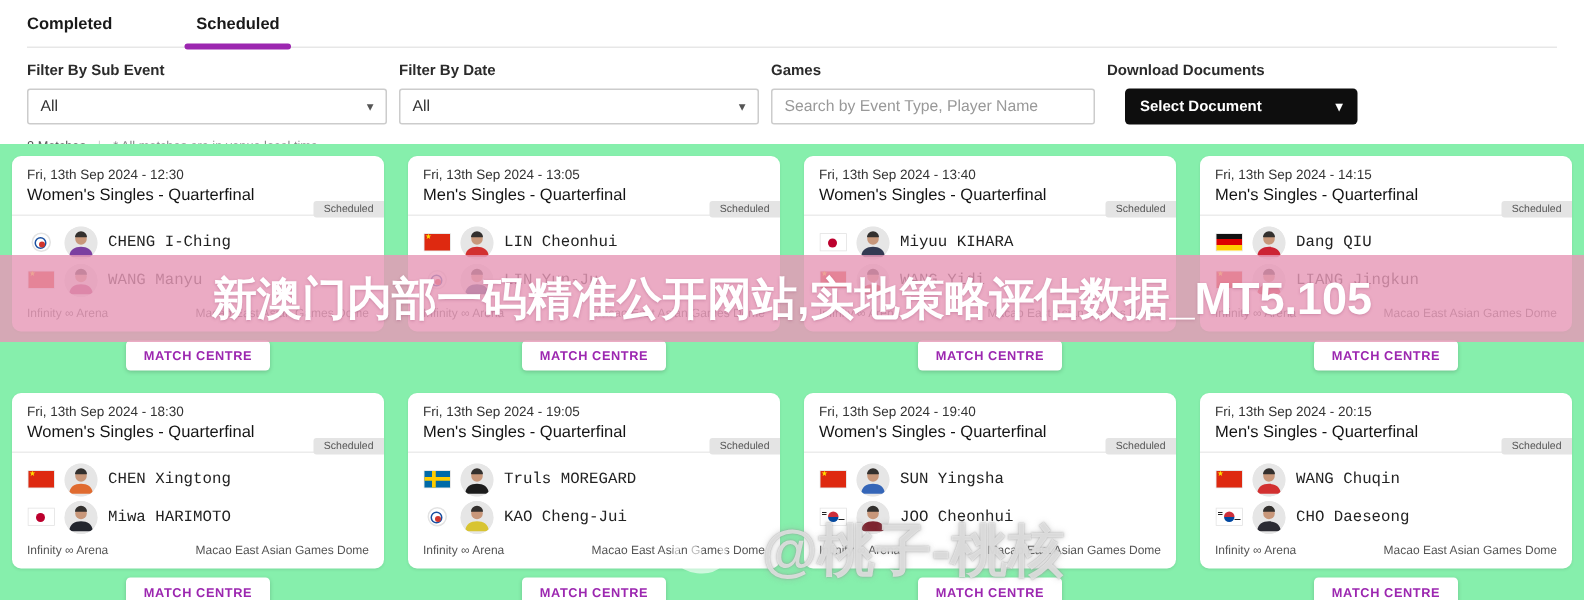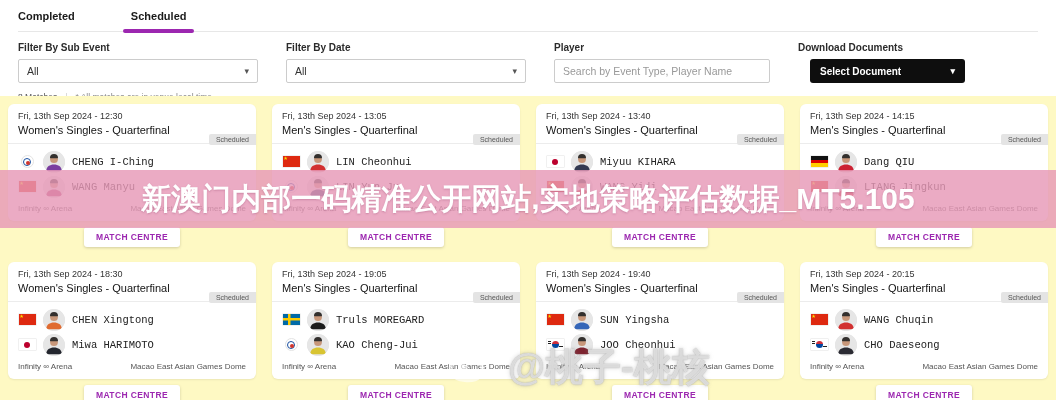--- a/index.html
+++ b/index.html
@@ -6,40 +6,40 @@
   html,body { width:1056px; height:400px; overflow:hidden; }
   body { font-family:"Liberation Sans","DejaVu Sans",sans-serif; background:#fff; position:relative; color:#222; }
 
   
   .topbar { padding:10px 18px 0; }
   .tabs { display:flex; gap:56px; border-bottom:1px solid #e7e7e7; }
   .tab { font-size:11px; font-weight:bold; color:#1a1a1a; padding-bottom:9px; position:relative; cursor:pointer; }
   .tab.active::after { content:""; position:absolute; left:-8px; right:-8px; bottom:-2px; height:4px; background:var(--accent); border-radius:2px; }
 
   
-  .filters { display:flex; gap:28px; padding:10px 18px 0; }
+  .filters { display:flex; gap:8px; padding:10px 18px 0; }
   .fgroup { display:flex; flex-direction:column; }
   .flabel { font-size:10px; font-weight:600; color:#2b2b2b; margin-bottom:6px; }
   .select, .search-box { width:240px; height:24px; border:1px solid #ccc; border-radius:2px; background:#fff;
         display:flex; align-items:center; justify-content:space-between; padding:0 8px; font-size:10.5px; color:#333; cursor:pointer; }
   .search-box { width:216px; }
   .search-box input { border:none; outline:none; width:100%; font-size:10.5px; font-family:inherit; color:#333; background:transparent; }
   .search-box input::placeholder { color:#999; }
   .chev { font-size:9px; color:#555; }
   .dl-btn { width:155px; height:24px; background:#0e0e0e; color:#fff; border:none; border-radius:3px;
         display:flex; align-items:center; justify-content:space-between; padding:0 10px; font-size:10px; font-weight:bold; cursor:pointer;margin-left:12px; }
   .dl-btn .chev { color:#fff; }
 
   
   .summary { padding:9px 18px 0; font-size:8.5px; color:#888; display:flex; align-items:center; gap:8px; }
   .summary .count { color:#555; }
   .summary .sep { color:#ccc; }
 
   
-  .content { position:absolute; left:0; right:0; top:96px; bottom:0; background:#fef9c3; padding:8px 8px 0; }
+  .content { position:absolute; left:0; right:0; top:96px; bottom:0; background:#86efac; padding:8px 8px 0; }
   .grid { display:grid; grid-template-columns:repeat(4,1fr); column-gap:16px; row-gap:8px; }
   .card-cell { display:flex; flex-direction:column; }
   .card { background:#fff; border-radius:6px; box-shadow:0 1px 2px rgba(0,0,0,.08); position:relative; }
   .card-head { padding:7px 10px 0; }
   .m-date { font-size:9px; color:#333; margin-bottom:3px; }
   .m-event { font-size:11px; font-weight:normal; color:#141414; padding-bottom:7px; }
   .badge { position:absolute; right:0; top:30px; background:#e4e4e4; color:#555; font-size:7px; padding:2px 7px; border-radius:2px 0 0 2px; }
   .players { border-top:1px solid #ececec; padding:5px 10px 2px;font-family:Liberation Mono, monospace; }
   .player-row { display:flex; align-items:center; gap:7px; height:25px; }
   .flagbox { width:18px; display:flex; justify-content:center; flex:none; }
@@ -96,21 +96,21 @@
     </div>
   </div>
   <div class="fgroup">
     <div class="flabel">Filter By Date</div>
     <div class="select">
       <span>All</span>
       <span class="chev">▾</span>
     </div>
   </div>
   <div class="fgroup">
-    <div class="flabel">Player</div>
+    <div class="flabel">Games</div>
     <div class="search-box">
       <input type="text" placeholder="Search by Event Type, Player Name" style="">
     </div>
   </div>
   <div class="fgroup">
     <div class="flabel">Download Documents</div>
     <button class="dl-btn">
       <span>Select Document</span>
       <span class="chev">▾</span>
     </button>

